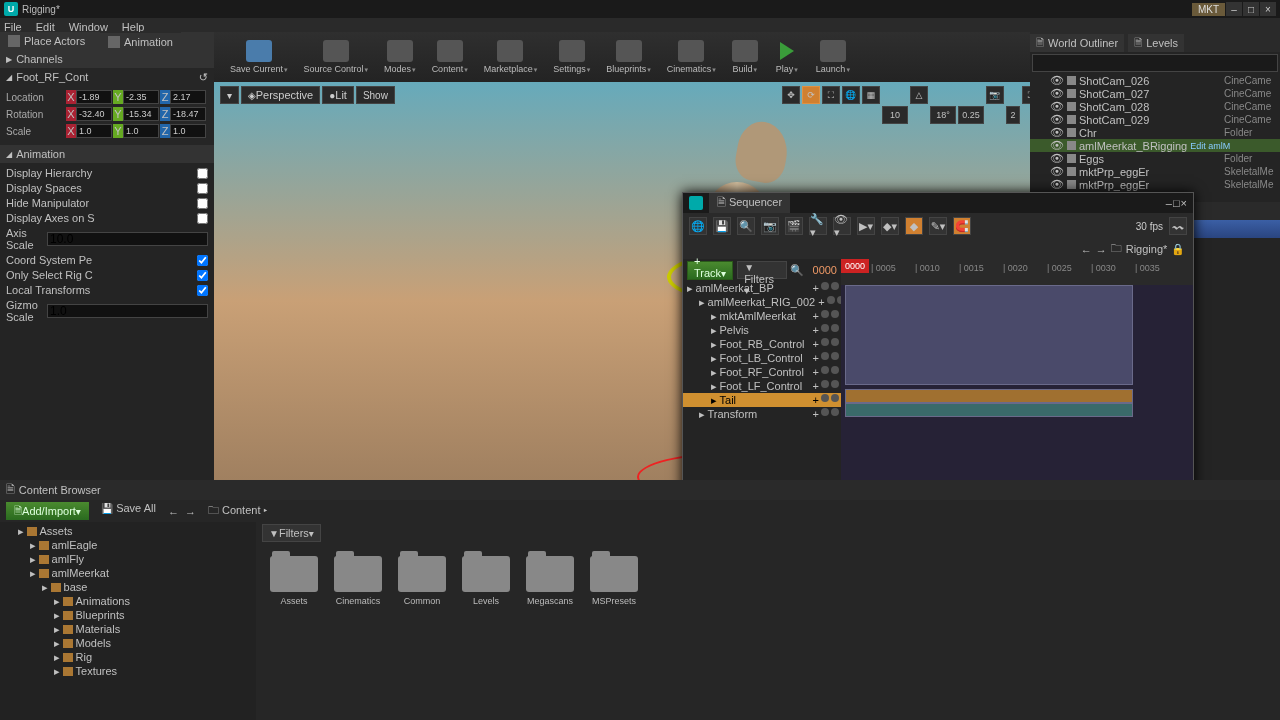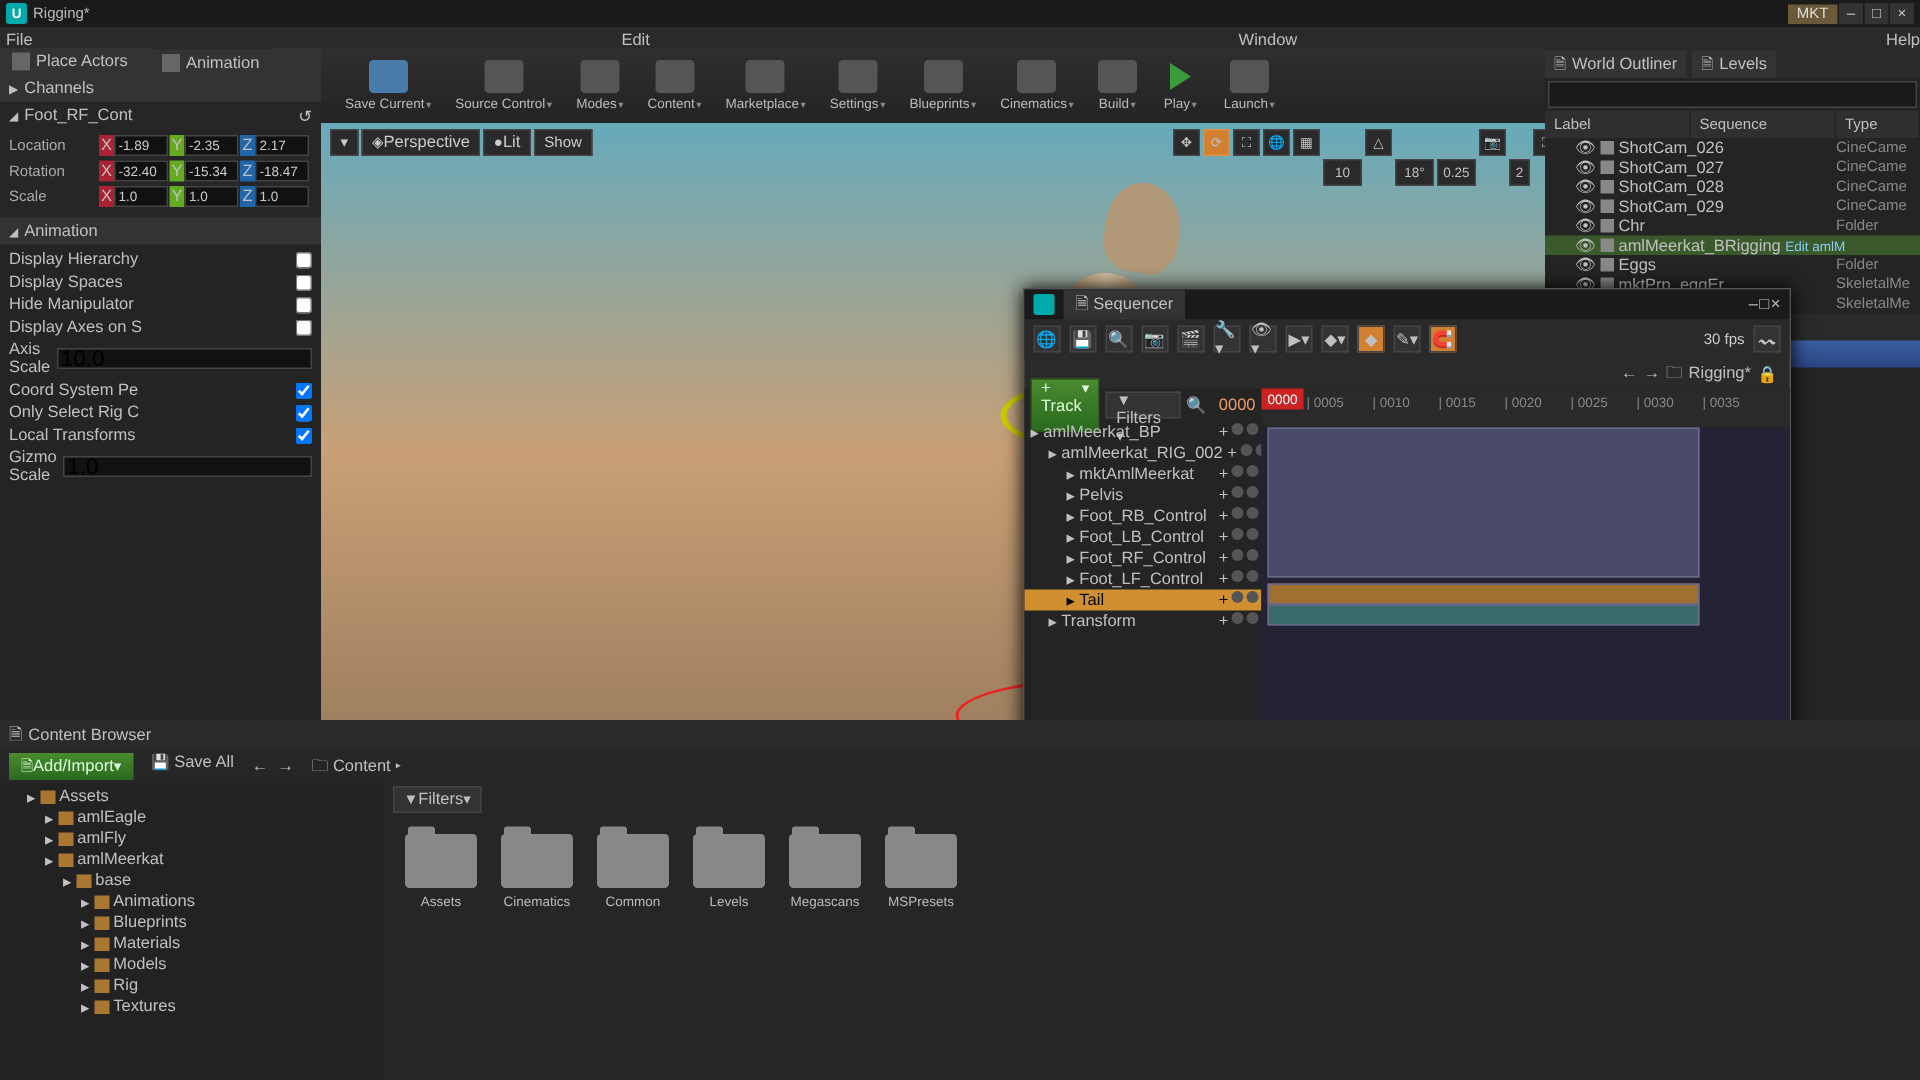--- a/index.html
+++ b/index.html
@@ -3,21 +3,21 @@
 <meta charset="utf-8">
 <style>
 * { margin: 0; padding: 0; box-sizing: border-box; font-family: "Segoe UI", Tahoma, sans-serif; font-size: 11px; user-select: none; }
 html, body { width: 1280px; height: 720px; background: #1a1a1a; color: #c0c0c0; overflow: hidden; }
 .titlebar { height: 18px; background: #1a1a1a; display: flex; align-items: center; padding: 0 4px; }
 .titlebar .ue-logo { width: 14px; height: 14px; background: #0aa; border-radius: 2px; display: flex; align-items: center; justify-content: center; color: #fff; font-weight: bold; font-size: 9px; margin-right: 4px; }
 .titlebar .title { flex: 1; font-size: 10px; color: #bbb; }
 .titlebar .right { display: flex; gap: 1px; align-items: center; }
 .titlebar .badge { background: #6a5a3a; color: #ddd; padding: 1px 6px; font-size: 10px; }
 .titlebar .winbtn { width: 16px; height: 14px; background: #333; color: #ccc; display: flex; align-items: center; justify-content: center; font-size: 10px; }
-.menubar { height: 18px; background: #2a2a2a; display: flex; align-items: center; padding-left: 4px; gap: 14px; font-size: 11px; justify-content: space-between; }
+.menubar { height: 18px; background: #2a2a2a; display: flex; align-items: center; padding-left: 4px; gap: 14px; font-size: 11px; }
 .menubar span { cursor: pointer; }
 .tabrow { height: 20px; background: #2a2a2a; display: flex; align-items: center; }
 .tab { height: 18px; padding: 0 8px; background: #333; display: flex; align-items: center; gap: 4px; margin-top: 2px; }
 .tab .icon { width: 12px; height: 12px; background: #666; }
 .toolbar { height: 50px; position: absolute; left: 214px; right: 250px; top: 32px; background: linear-gradient(#2f2f2f,#232323); display: flex; align-items: center; gap: 4px; padding: 0 10px; }
 .toolbtn { display: flex; flex-direction: column; align-items: center; gap: 2px; padding: 2px 6px; cursor: pointer; }
 .toolbtn .tico { width: 26px; height: 22px; background: #555; border-radius: 3px; }
 .toolbtn.save .tico { background: #4a7cab; }
 .toolbtn.play .tico { background: transparent; position: relative; }
 .toolbtn.play .tico::after { content:""; position:absolute; left:6px; top:2px; border-left:14px solid #3a9c3a; border-top:9px solid transparent; border-bottom:9px solid transparent; }
@@ -30,21 +30,21 @@
 .trow { display: flex; align-items: center; gap: 4px; margin-bottom: 3px; }
 .trow .lbl { width: 56px; font-size: 10px; color: #aaa; }
 .axisbox { display: flex; gap: 1px; }
 .axis { display: flex; align-items: center; font-size: 9px; }
 .axis .tag { width: 10px; height: 14px; display:flex; align-items:center; justify-content:center; }
 .axis .tag.x { background:#a23; } .axis .tag.y { background:#6a2; } .axis .tag.z { background:#26a; }
 .axis input { width: 36px; height: 14px; background: #111; color: #ccc; border: 1px solid #444; font-size: 9px; padding: 0 2px; }
 .animopts { padding: 4px 6px; }
 .orow { display: flex; align-items: center; gap: 4px; margin-bottom: 3px; font-size: 10px; }
 .orow input[type=checkbox] { width: 11px; height: 11px; }
-.orow .sel { background:#111; border:1px solid #444; min-width:50px; height:14px; font-size:15px; padding:0 2px; }
+.orow .sel { background:#111; border:1px solid #444; min-width:50px; height:14px; font-size:12px; padding:0 2px; }
 .viewport { position: absolute; left: 214px; top: 82px; right: 0; bottom: 240px; background: linear-gradient(#6ab, #c9a076 55%, #a08060); }
 .vp-topbar { position: absolute; top: 4px; left: 6px; display: flex; gap: 2px; }
 .vpbtn { height: 18px; background: #2a2a2a; border:1px solid #444; padding: 0 6px; display: flex; align-items: center; font-size: 10px; color: #ccc; }
 .vp-right { position: absolute; top: 4px; right: 240px; display: flex; gap: 2px; }
 .vp-right .mini { width: 18px; height: 18px; background:#2a2a2a; border:1px solid #444; display:flex; align-items:center; justify-content:center; font-size:9px; }
 .vp-right .mini.active { background:#d08030; border-color:#e09040; }
 .vp-right .nbox { width:26px; height:18px; background:#2a2a2a; border:1px solid #444; display:flex; align-items:center; justify-content:center; font-size:9px;margin-top:20px; }
 .meerkat { position:absolute; left:50%; top:5%; width:140px; height:380px; margin-left:-80px; }
 .meerkat .body { position:absolute; top:80px; left:40px; width:60px; height:200px; background:linear-gradient(90deg,#aa8866,#d4c0a0,#aa8866); border-radius:30px; }
 .meerkat .head { position:absolute; top:20px; left:70px; width:50px; height:60px; background:#b09878; border-radius:50% 60% 40% 40%; transform:rotate(10deg); }
@@ -76,21 +76,21 @@
 .seq-title { height:20px; background:#1a1a1a; display:flex; align-items:center; padding:0 6px; gap:6px; }
 .seq-title .ue { width:14px; height:14px; background:#0aa; border-radius:2px; }
 .seq-toolbar { height:26px; display:flex; align-items:center; gap:6px; padding:0 6px; background:#2a2a2a; }
 .seq-toolbar .sbtn { width:18px; height:18px; background:#333; border:1px solid #444; display:flex; align-items:center; justify-content:center; }
 .seq-toolbar .sbtn.active { background:#d08030; }
 .seq-toolbar .fps { font-size:10px; color:#ccc; }
 .seq-crumb { height:20px; display:flex; align-items:center; justify-content:flex-end; padding:0 8px; gap:4px; font-size:10px; }
 .seq-body { flex:1; display:flex; }
 .seq-left { width:158px; background:#242424; display:flex; flex-direction:column; }
 .seq-addrow { height:22px; display:flex; align-items:center; gap:4px; padding:0 4px; }
-.seq-addrow .addbtn { height:36px; background:linear-gradient(#4a8a2f,#2a6a1f); border:1px solid #2a5a1a; padding:0 6px; color:#dfd; font-size:10px; display:flex; align-items:flex-start; }
+.seq-addrow .addbtn { height:19px; background:linear-gradient(#4a8a2f,#2a6a1f); border:1px solid #2a5a1a; padding:0 6px; color:#dfd; font-size:10px; display:flex; align-items:flex-end; }
 .seq-addrow .filt { height:18px; background:#333; border:1px solid #444; padding:0 6px; font-size:10px; }
 .seq-tree { flex:1; }
 .seq-row { height:14px; display:flex; align-items:center; padding-left:4px; font-size:10px; gap:3px; }
 .seq-row.indent1 { padding-left:16px; } .seq-row.indent2 { padding-left:28px; }
 .seq-row.sel { background:#d09030; color:#000; }
 .seq-row .btns { margin-left:auto; display:flex; gap:2px; margin-right:2px; }
 .seq-row .dot { width:8px; height:8px; border-radius:50%; background:#555; }
 .seq-timeline { flex:1; background:#1a1a1a; position:relative; }
 .seq-ruler { height:26px; background:#2a2a2a; position:relative; }
 .seq-ruler .tick { position:absolute; top:4px; font-size:9px; color:#888; }
@@ -342,25 +342,20 @@
   <div style="position:absolute; left:50%; top:58%; font-size:9px; color:#224466; text-shadow:0 0 2px #fff;">24.80</div>
 </div>
 
 <div class="rightpanels">
   <div class="outliner">
     <div class="out-tabs">
       <div class="otab">🗎 <span>World Outliner</span></div>
       <div class="otab">🗎 <span>Levels</span></div>
     </div>
     <input class="out-search" style="">
-    <div class="out-head">
-      <div class="col">Label</div>
-      <div class="col">Sequence</div>
-      <div class="col" style="flex:0 0 56px">Type</div>
-    </div>
     <div class="out-list" id="outlist">
         <div class="out-row">
           <span>👁</span>
           <span class="ico"></span>
           <span>ShotCam_026</span>
           <span class="type">CineCame</span>
         </div>
         <div class="out-row">
           <span>👁</span>
           <span class="ico"></span>

